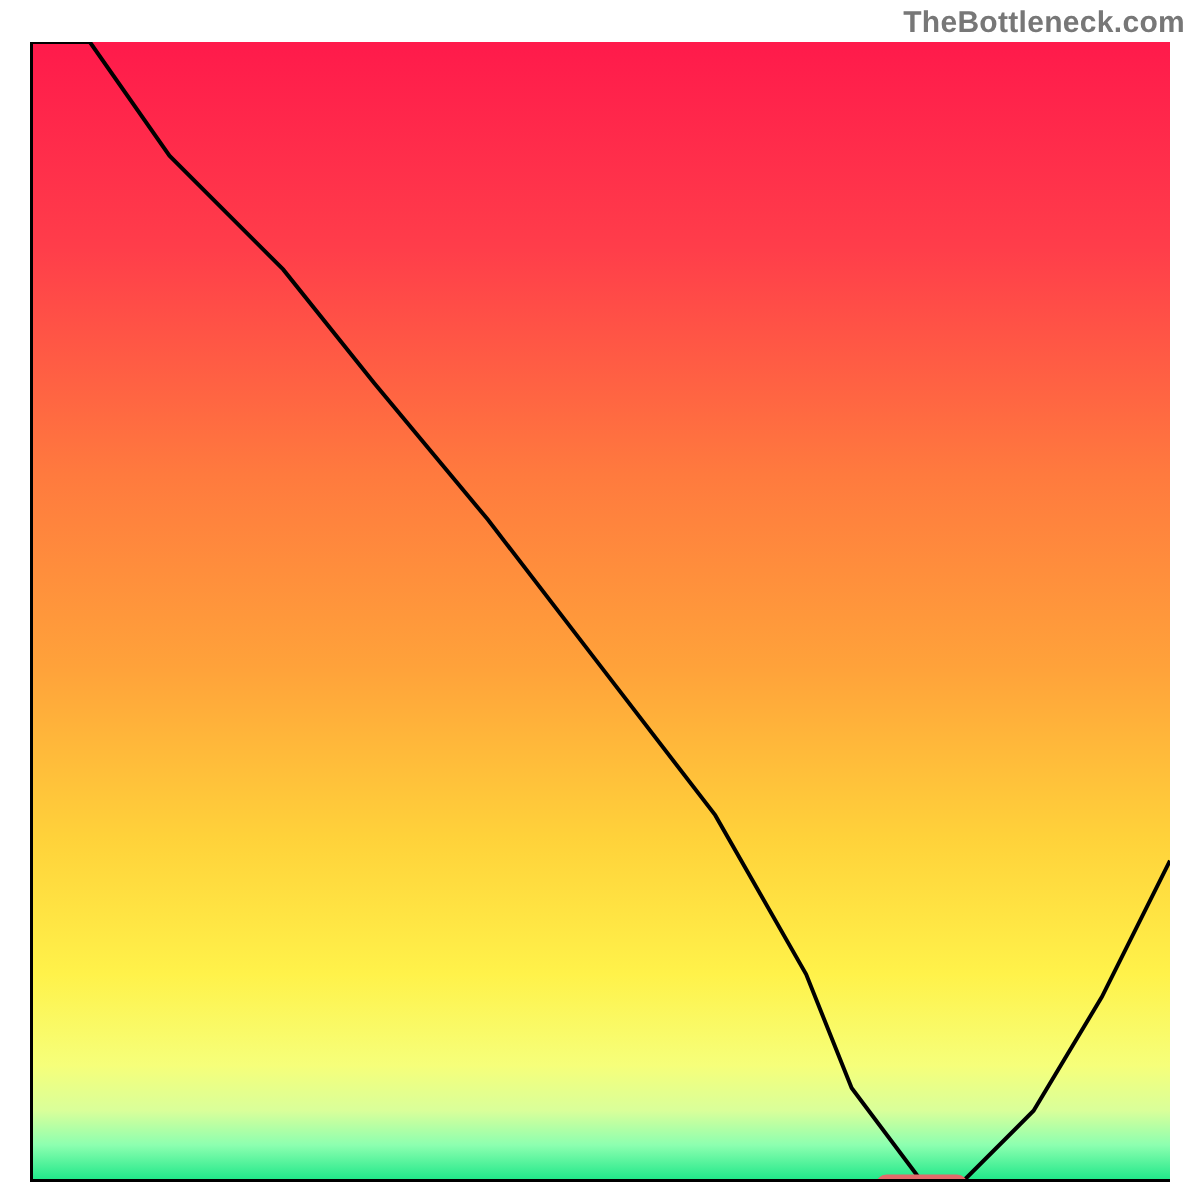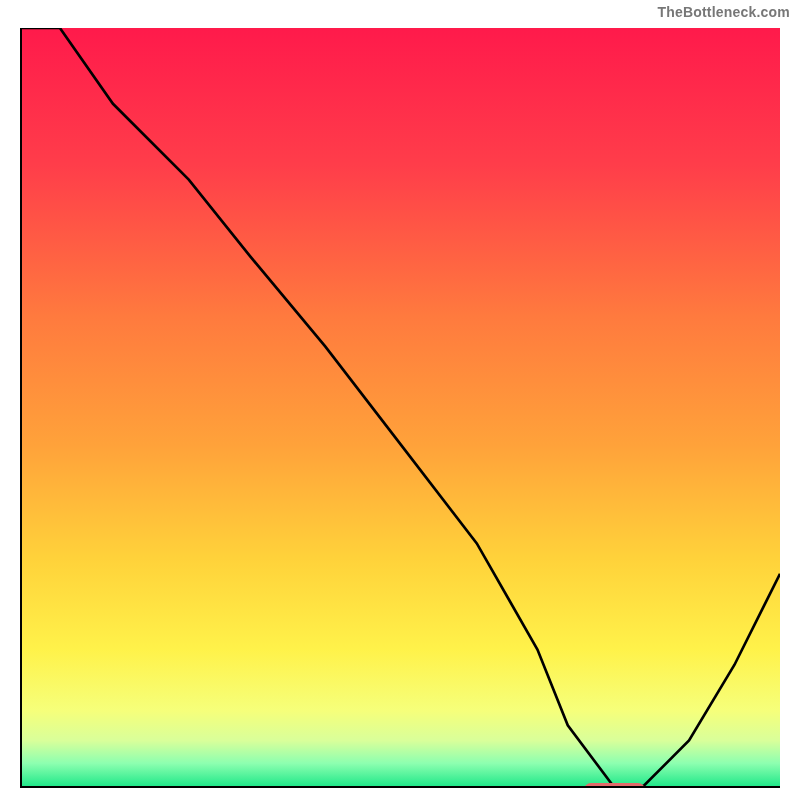--- a/index.html
+++ b/index.html
@@ -13,21 +13,21 @@
   }
   .container {
     position: relative;
     width: 800px;
     height: 800px;
   }
   .watermark {
     position: absolute;
     top: 4px;
     right: 10px;
-    font-size: 14px;
+    font-size: 20px;
     font-weight: 600;
     color: #777;
     letter-spacing: 0.2px;
   }
   .plot-area {
     position: absolute;
     left: 20px;
     top: 28px;
     width: 760px;
     height: 760px;

